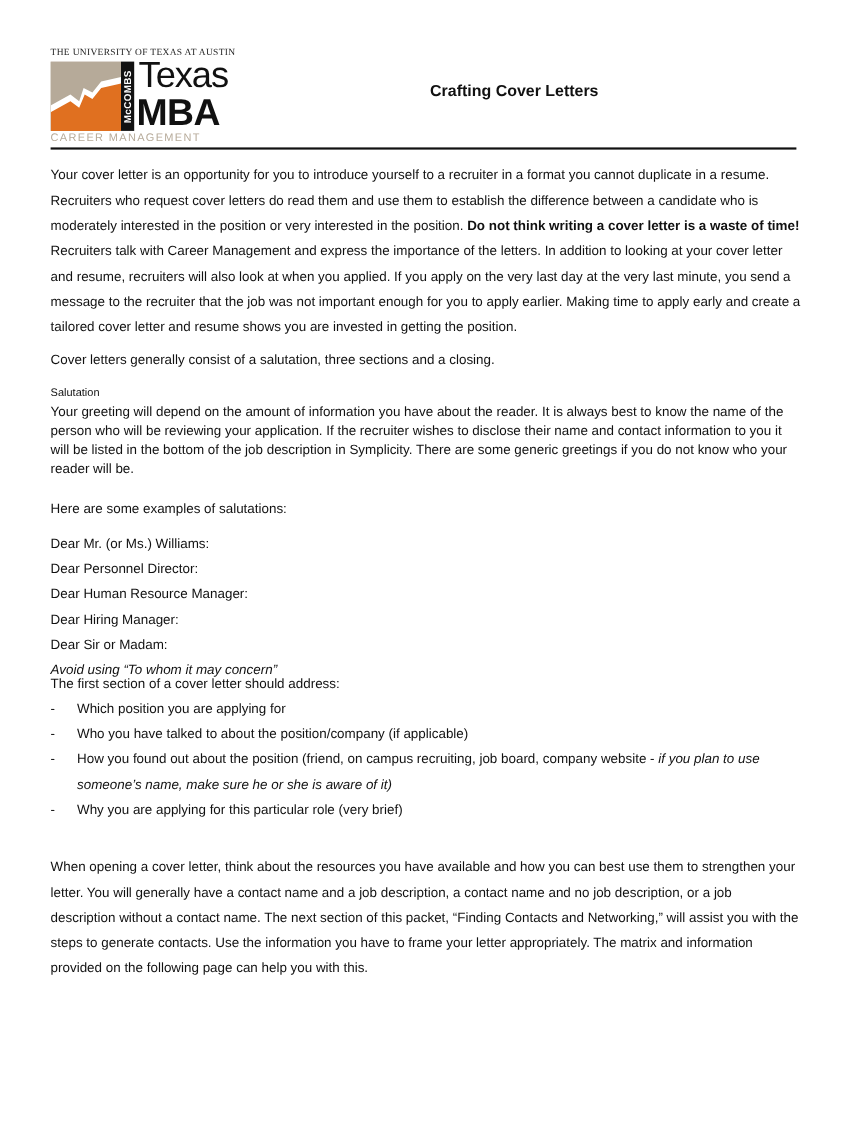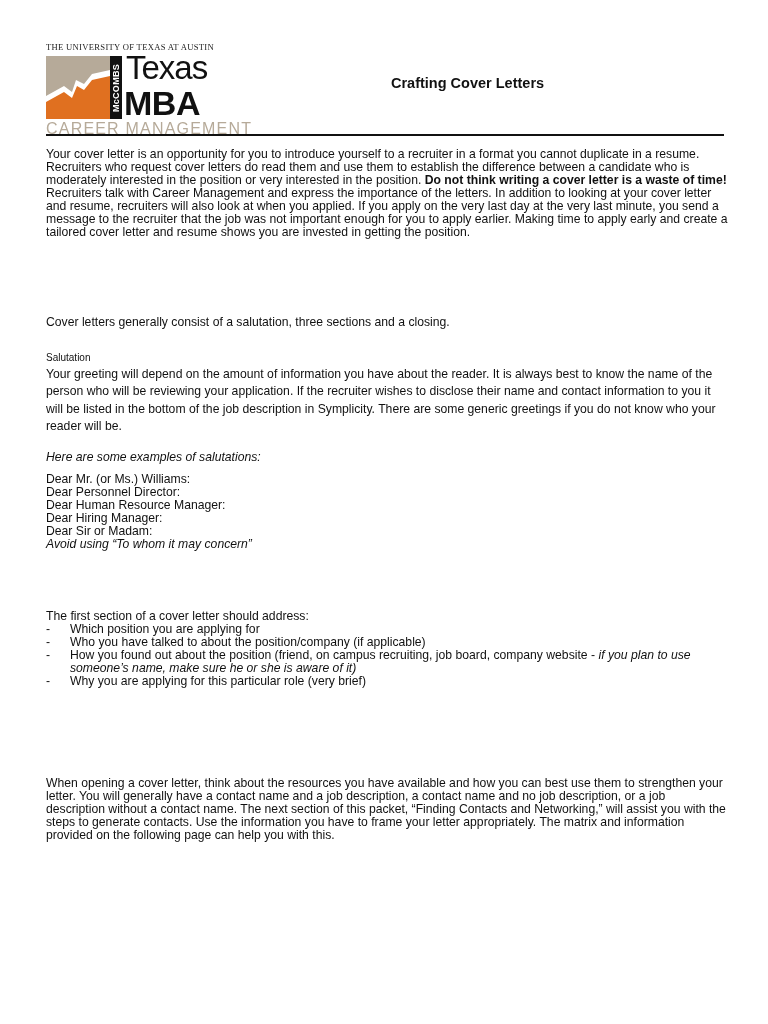--- a/index.html
+++ b/index.html
@@ -10,26 +10,26 @@
   
   .univ { position: absolute; left: 46px; top: 42px; font-family: "Liberation Serif", serif;
           font-size: 8.6px; letter-spacing: 0.3px; color: #222; white-space: nowrap; }
   .logo-block { position: absolute; left: 46px; top: 56px; width: 64px; height: 63px; background: #b6aa99; overflow: hidden; }
   .logo-block svg { position: absolute; left: 0; top: 0; }
   .mccombs-bar { position: absolute; left: 110px; top: 56px; width: 12px; height: 63px; background: #111; }
   .mccombs-text { position: absolute; left: 116px; top: 88px; transform: translate(-50%, -50%) rotate(-90deg);
                   color: #fff; font-size: 9px; font-weight: bold; letter-spacing: 0.3px; white-space: nowrap; }
   .texas { position: absolute; left: 126px; top: 51px; font-size: 33px; line-height: 33px; letter-spacing: -1px; color: #111; }
   .mba { position: absolute; left: 124px; top: 86px; font-size: 34px; line-height: 34px; font-weight: bold; letter-spacing: -0.5px; color: #111; }
-  .career { position: absolute; left: 46px; top: 120px; font-size: 16px; letter-spacing: 1.2px; color: #b6aa99; white-space: nowrap; }
+  .career { position: absolute; left: 46px; top: 120px; font-size: 10px; letter-spacing: 1.2px; color: #b6aa99; white-space: nowrap; }
   .title { position: absolute; left: 391px; top: 75px; font-size: 14.5px; font-weight: bold; color: #111; white-space: nowrap; }
   .rule { position: absolute; left: 46px; top: 134px; width: 678px; height: 0; border-top: 2px solid #111; }
 
   
-  .text { position: absolute; left: 46px; width: 684px; font-size: 12.2px; line-height: 13px; color: #111; }
+  .text { position: absolute; left: 46px; width: 684px; font-size: 12.2px; line-height: 23px; color: #111; }
   .text p { margin: 0; }
   .tight { line-height: 17.2px; }
   .h { font-weight: normal; font-size: 10px; }
   .it { font-style: italic; }
   .b { font-weight: bold; }
   ul.dash { list-style: none; margin: 0; padding: 0; }
   ul.dash li { position: relative; padding-left: 24px; }
   ul.dash li::before { content: "-"; position: absolute; left: 0; }
 </style>
 </head>
@@ -62,21 +62,21 @@
   <div class="text" style="top:316px;">
     <p>Cover letters generally consist of a salutation, three sections and a closing.</p>
   </div>
 
   <div class="text tight" style="top:349px;">
     <p class="h">Salutation</p>
     <p>Your greeting will depend on the amount of information you have about the reader.  It is always best to know the name of the person who will be reviewing your application.  If the recruiter wishes to disclose their name and contact information to you it will be listed in the bottom of the job description in Symplicity.  There are some generic greetings if you do not know who your reader will be.</p>
   </div>
 
   <div class="text" style="top:451px;">
-    <p style="margin-bottom:9px;font-style:italic;">Here are some examples of salutations:</p>
+    <p style="margin-bottom:9px;">Here are some examples of salutations:</p>
     <p>Dear Mr. (or Ms.) Williams:</p>
     <p>Dear Personnel Director:</p>
     <p>Dear Human Resource Manager:</p>
     <p>Dear Hiring Manager:</p>
     <p>Dear Sir or Madam:</p>
     <p class="it">Avoid using “To whom it may concern”</p>
   </div>
 
   <div class="text" style="top:610px;">
     <p style="">The first section of a cover letter should address:</p>

